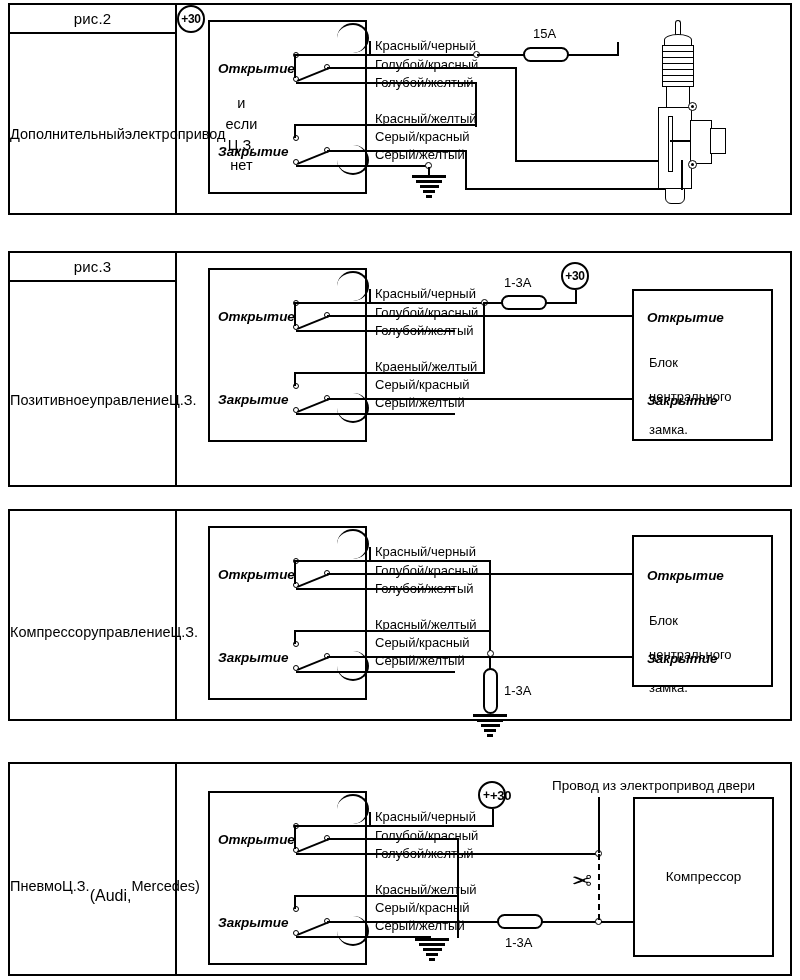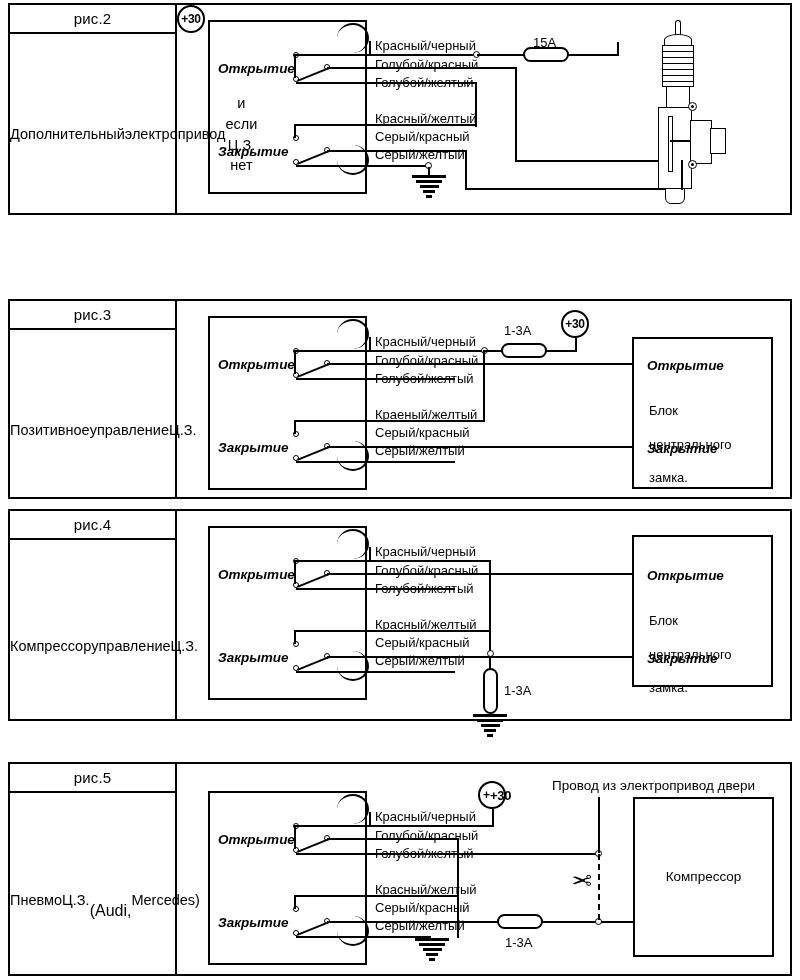--- a/index.html
+++ b/index.html
@@ -13,21 +13,21 @@
 
   
   .panel{
     position:absolute;
     left:8px;width:784px;
     border:2px solid #000;
     box-sizing:border-box;
     background:#fff;
   }
   .p1{top:3px;height:212px;padding-left:12px;}
-  .p2{top:251px;height:200px;margin-top:48px;}
+  .p2{top:251px;height:236px;}
   .p3{top:509px;height:212px;}
   .p4{top:762px;height:214px;}
 
   
   .capcol{
     position:absolute;left:0;top:0;bottom:0;width:167px;
     border-right:2px solid #000;
     box-sizing:border-box;
     display:flex;flex-direction:column;
   }
@@ -164,21 +164,21 @@
       <div class="lbl" style="left:198px;top:53px;">Голубой/красный</div>
       <div class="lbl" style="left:198px;top:71px;">Голубой/желтый</div>
       <div class="lbl" style="left:198px;top:107px;">Красный/желтый</div>
       <div class="lbl" style="left:198px;top:125px;">Серый/красный</div>
       <div class="lbl" style="left:198px;top:143px;">Серый/желтый</div>
 
       <div class="hline" style="left:192px;top:49px;width:108px;"></div>
       <div class="node" style="left:296px;top:46px;"></div>
       <div class="hline" style="left:300px;top:49px;width:48px;"></div>
       <div class="fuse-h" style="left:346px;top:42px;"></div>
-      <div class="lbl" style="left:356px;top:31px;">15A</div>
+      <div class="lbl" style="left:356px;top:22px;">15A</div>
       <div class="hline" style="left:390px;top:49px;width:52px;"></div>
       <div class="vline" style="left:440px;top:37px;height:14px;"></div>
       <div class="plus30">
         <span>+30</span>
       </div>
 
       <div class="hline" style="left:192px;top:62px;width:148px;"></div>
       <div class="vline" style="left:338px;top:62px;height:95px;"></div>
       <div class="hline" style="left:338px;top:155px;width:168px;"></div>
 
@@ -297,21 +297,20 @@
         <div>Блок</div>
         <div>центрального</div>
         <div>замка.</div>
       </div>
       <div class="unittxt it" style="left:470px;top:139px;">Закрытие</div>
     </div>
   </div>
 
   <div class="panel p3">
     <div class="capcol">
-      <div class="captitle">рис.4</div>
       <div class="capbody" style="padding-top:34px;">
         <div>Компрессор</div>
         <div>управление</div>
         <div>Ц.З.</div>
       </div>
     </div>
     <div class="sch">
 
       <div class="box" style="left:31px;top:15px;width:159px;height:174px;"></div>
       <div class="arc arc-tr" style="left:160px;top:18px;width:30px;height:28px;"></div>
@@ -371,21 +370,20 @@
         <div>Блок</div>
         <div>центрального</div>
         <div>замка.</div>
       </div>
       <div class="unittxt it" style="left:470px;top:139px;">Закрытие</div>
     </div>
   </div>
 
   <div class="panel p4">
     <div class="capcol">
-      <div class="captitle">рис.5</div>
       <div class="capbody" style="padding-top:34px;text-align:right;">
         <div>Пневмо</div>
         <div>Ц.З.</div>
         <div class="sub">(Audi,</div>
         <div>Mercedes)</div>
       </div>
     </div>
     <div class="sch">
 
       <div class="box" style="left:31px;top:27px;width:159px;height:174px;"></div>

